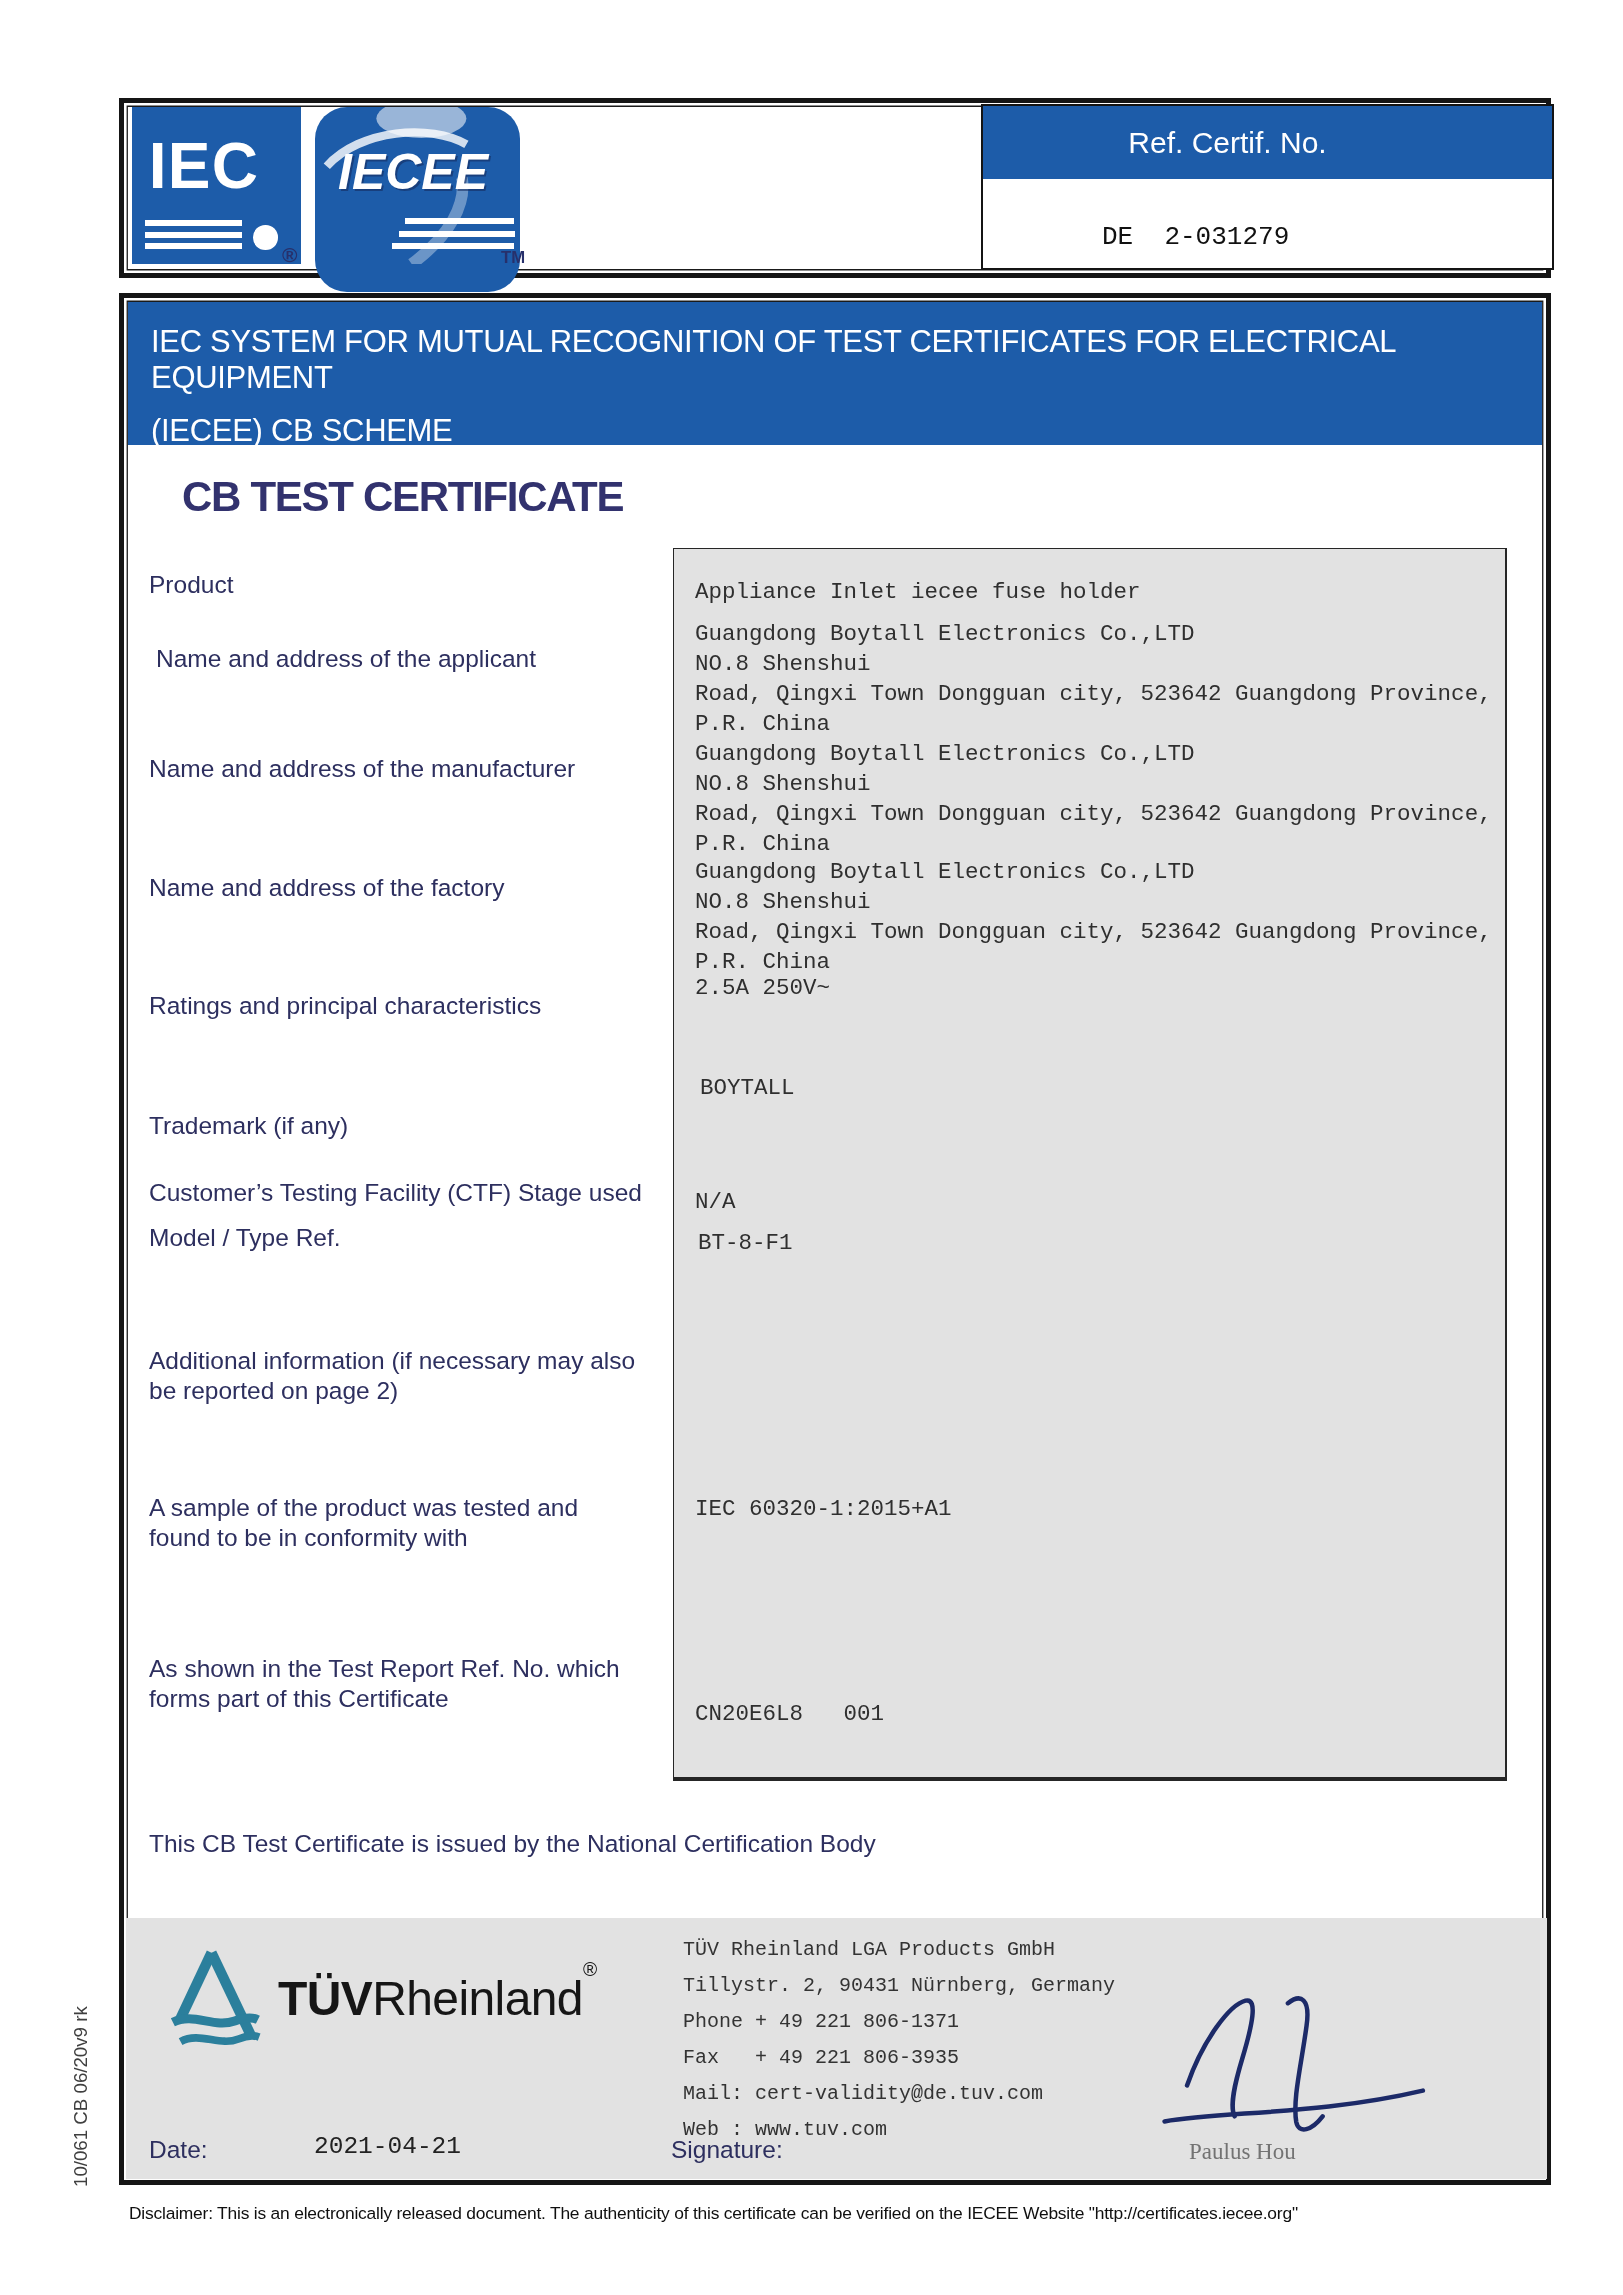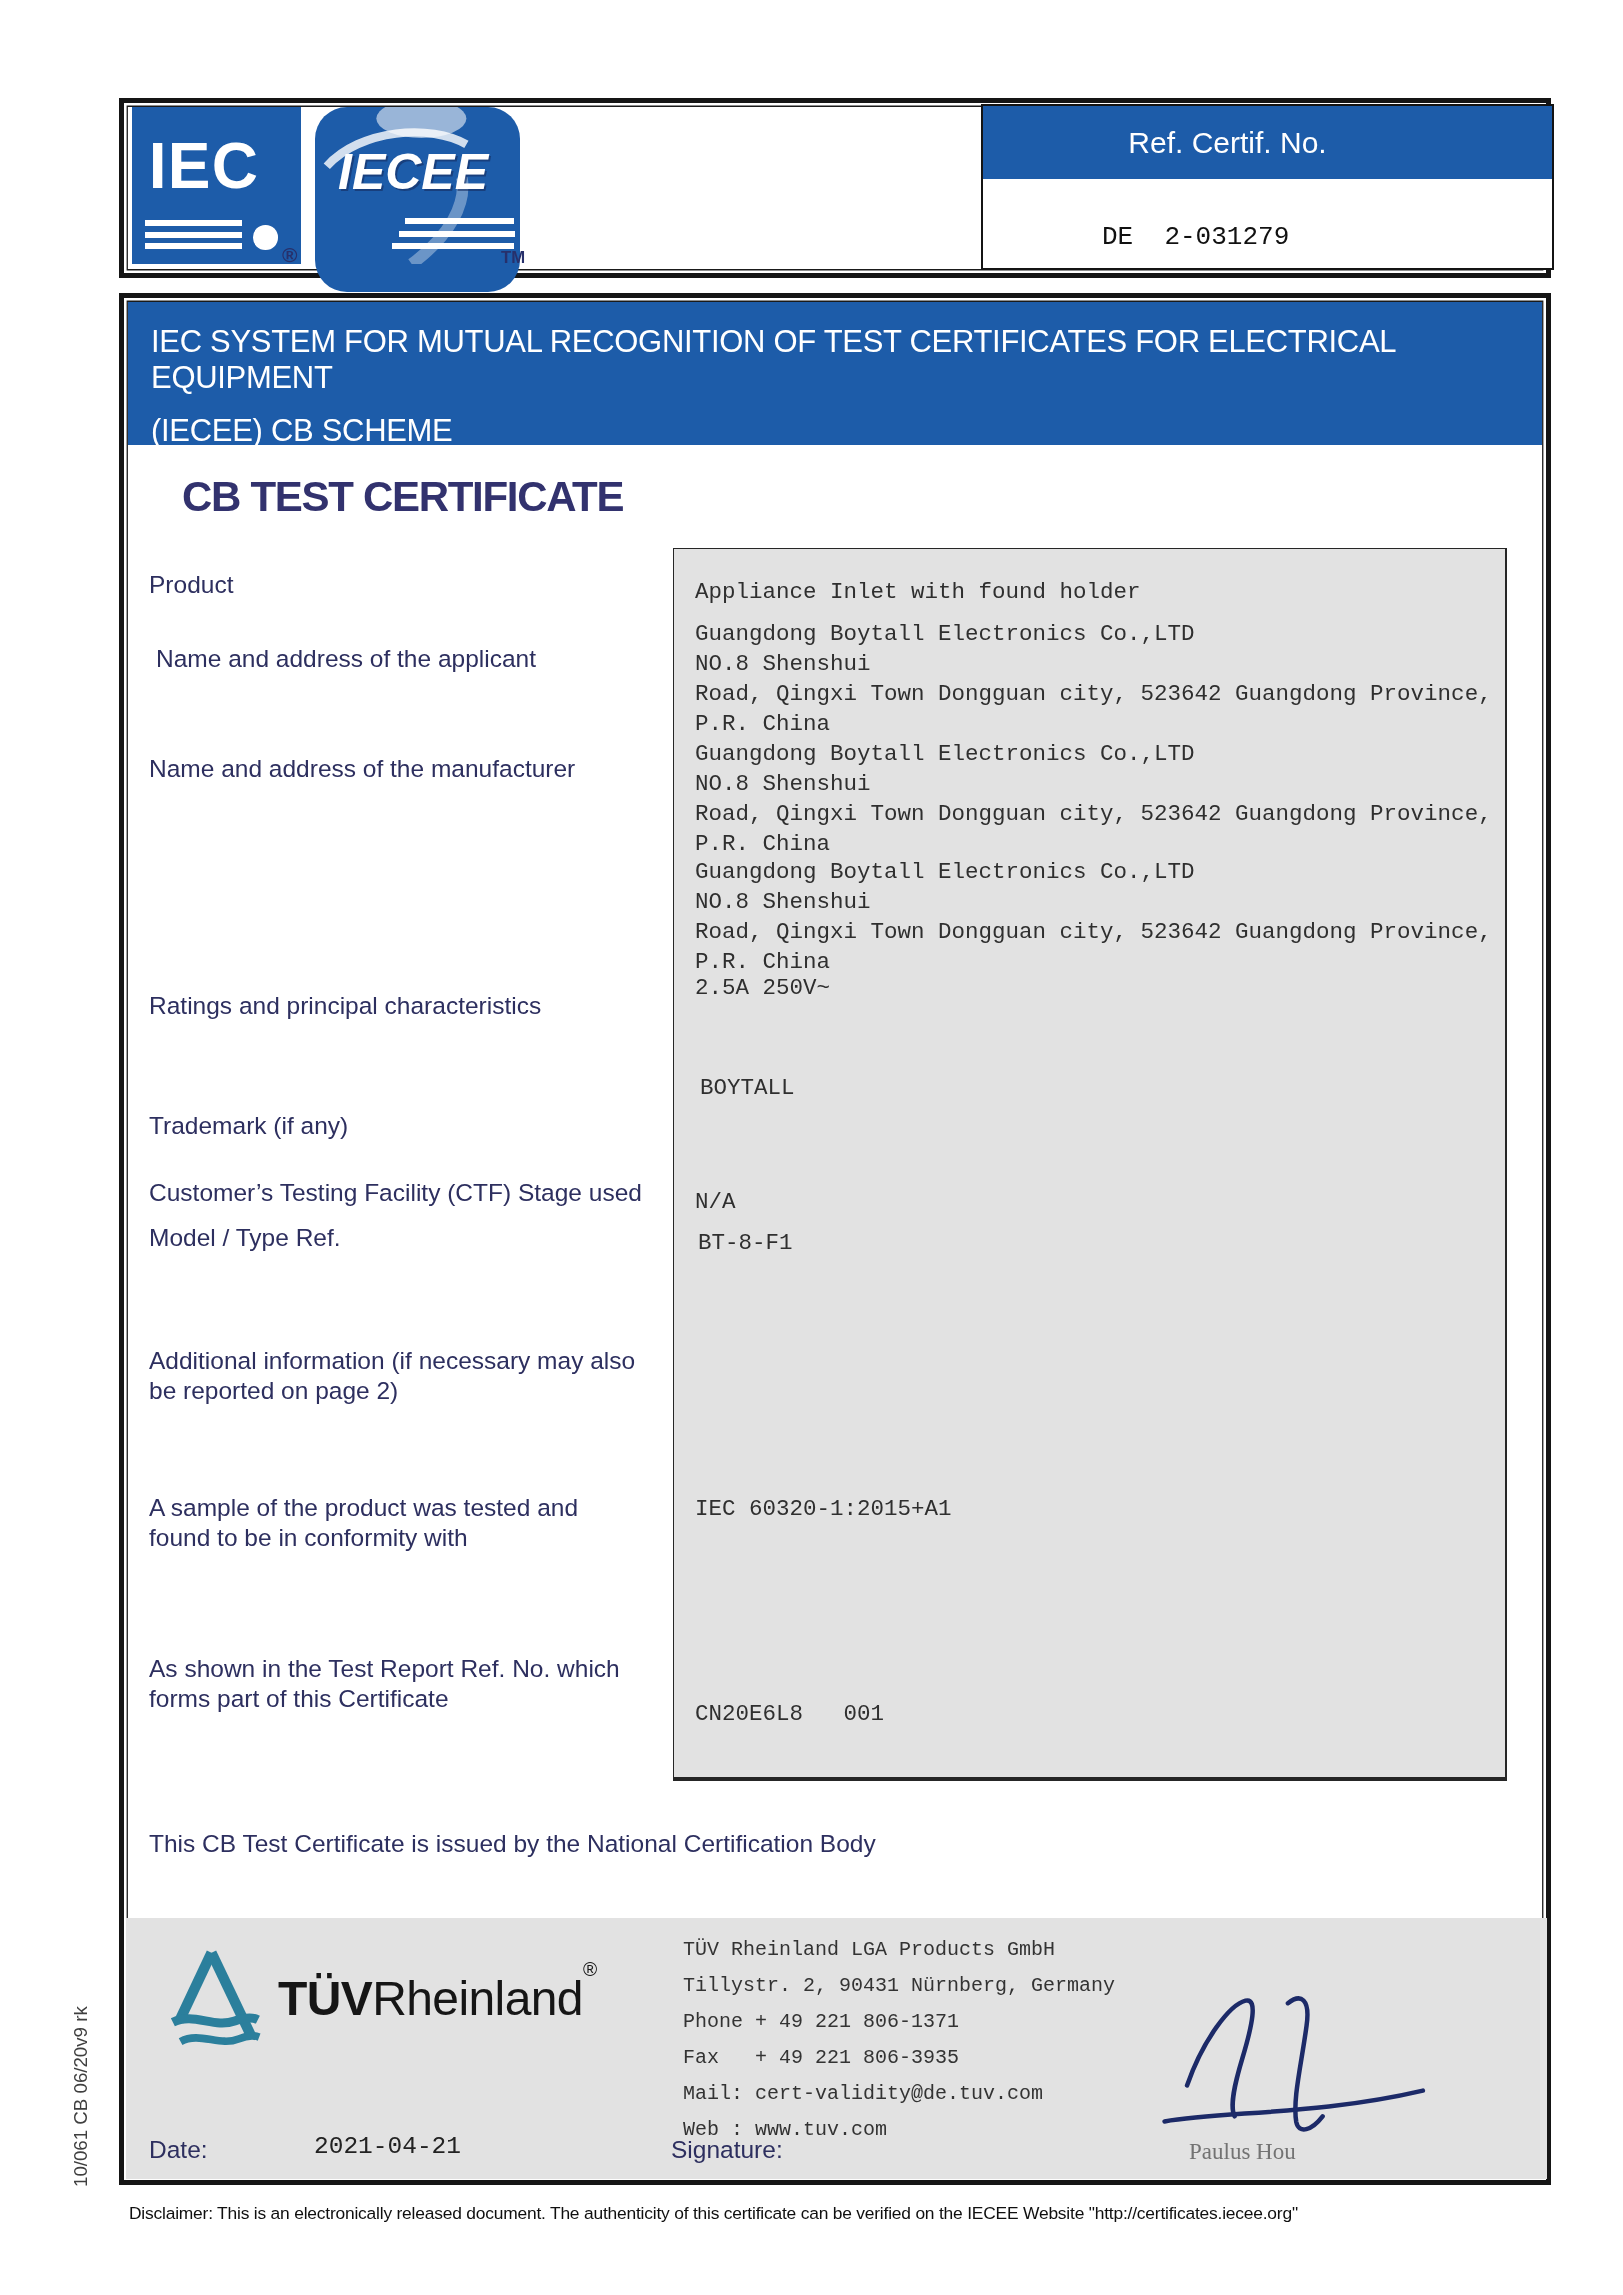--- a/index.html
+++ b/index.html
@@ -101,29 +101,30 @@
     <div style="margin-top:16.7px;">(IECEE) CB SCHEME</div>
   </div>
 
   <div class="abs page-title" style="left:182px;top:473px;">CB TEST CERTIFICATE</div>
 
   <div class="abs gray-box" style="left:673px;top:548px;width:834px;height:1233px;"></div>
 
   <div class="abs label" style="left:149px;top:570px;">Product</div>
   <div class="abs label" style="left:156px;top:644px;">Name and address of the applicant</div>
   <div class="abs label" style="left:149px;top:754px;">Name and address of the manufacturer</div>
+  <div class="abs label" style="left:149px;top:873px;">Name and address of the factory</div>
   <div class="abs label" style="left:149px;top:991px;">Ratings and principal characteristics</div>
   <div class="abs label" style="left:149px;top:1111px;">Trademark (if any)</div>
   <div class="abs label" style="left:149px;top:1178px;width:605px;">Customer’s Testing Facility (CTF) Stage used</div>
   <div class="abs label" style="left:149px;top:1223px;">Model / Type Ref.</div>
   <div class="abs label" style="left:149px;top:1346px;width:489px;">Additional information (if necessary may also be reported on page 2)</div>
   <div class="abs label" style="left:149px;top:1493px;width:489px;">A sample of the product was tested and found to be in conformity with</div>
   <div class="abs label" style="left:149px;top:1654px;width:489px;">As shown in the Test Report Ref. No. which forms part of this Certificate</div>
 
-  <div class="abs value" style="left:695px;top:577px;">Appliance Inlet with found holder</div>
+  <div class="abs value" style="left:695px;top:577px;">Appliance Inlet iecee fuse holder</div>
   <div class="abs value" style="left:695px;top:619px;">Guangdong Boytall Electronics Co.,LTD
 NO.8 Shenshui
 Road, Qingxi Town Dongguan city, 523642 Guangdong Province,
 P.R. China</div>
   <div class="abs value" style="left:695px;top:739px;">Guangdong Boytall Electronics Co.,LTD
 NO.8 Shenshui
 Road, Qingxi Town Dongguan city, 523642 Guangdong Province,
 P.R. China</div>
   <div class="abs value" style="left:695px;top:857px;">Guangdong Boytall Electronics Co.,LTD
 NO.8 Shenshui

